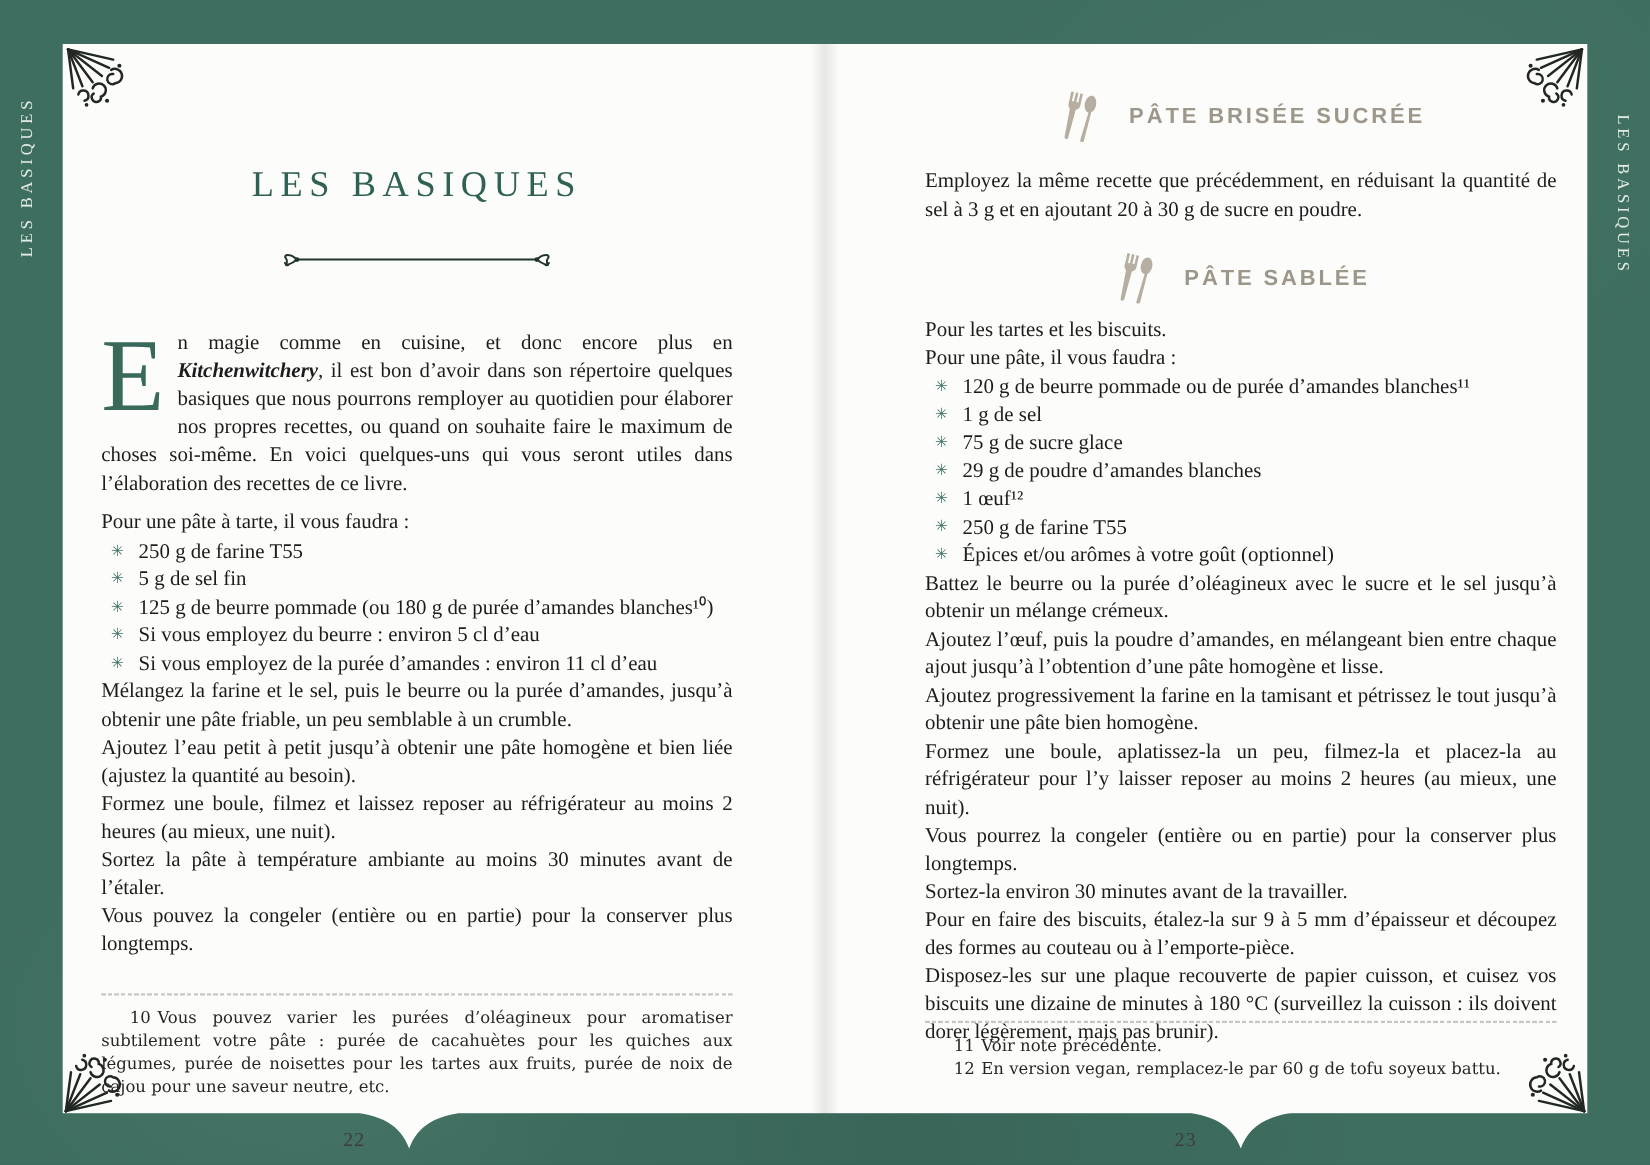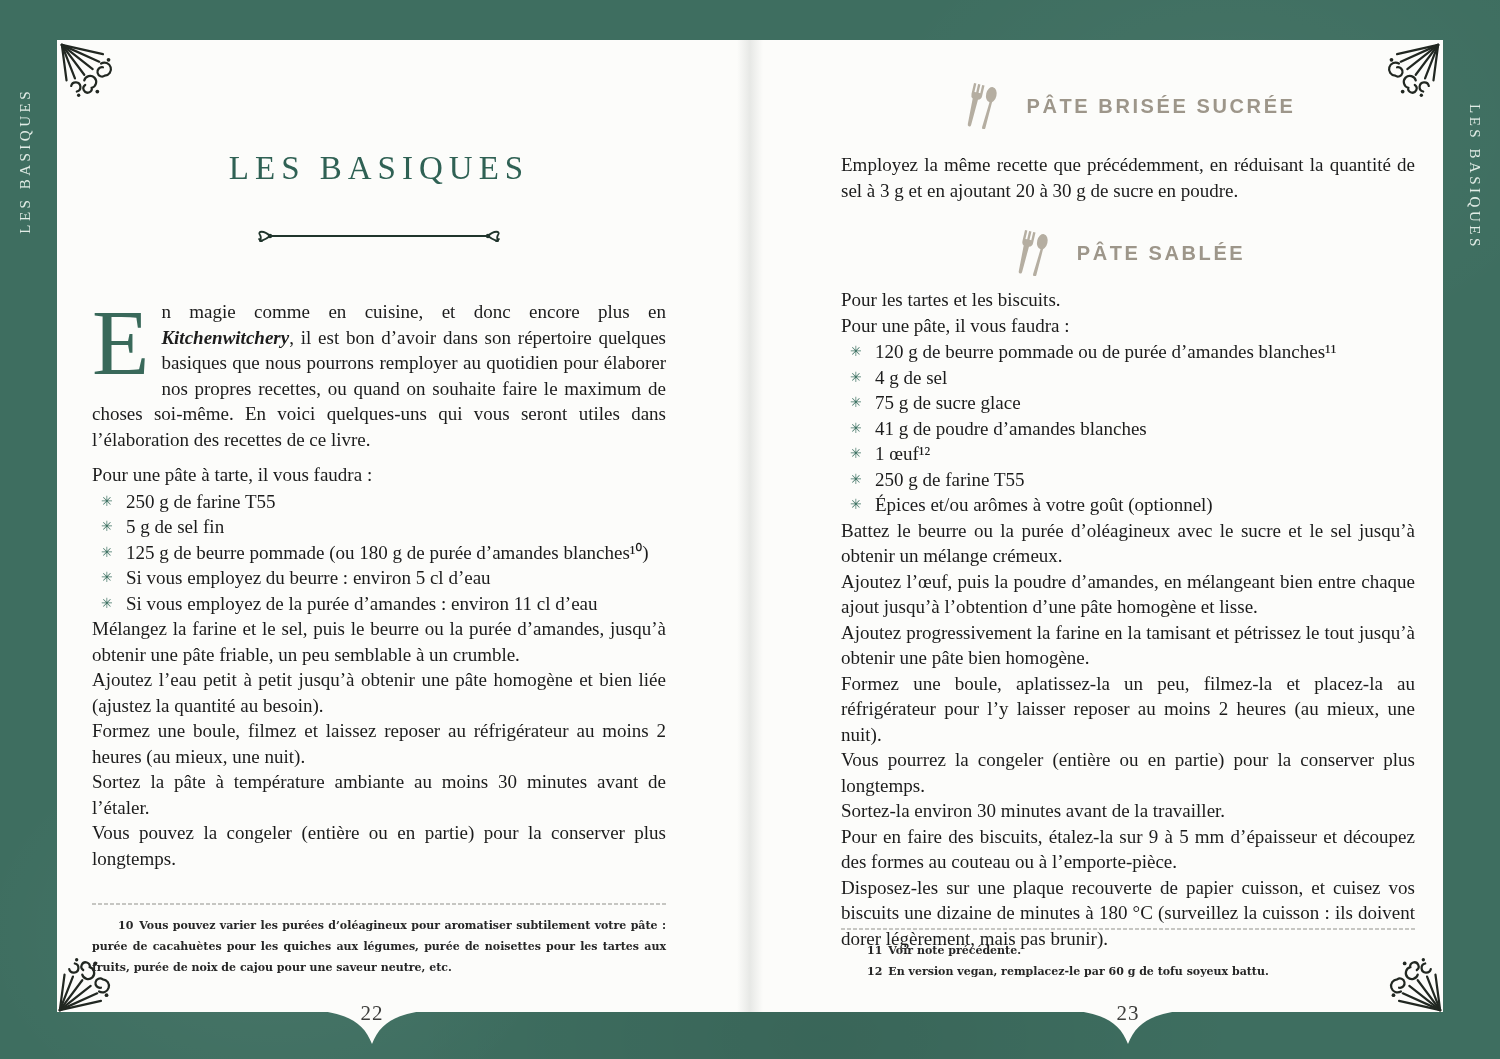--- a/index.html
+++ b/index.html
@@ -19,22 +19,22 @@
   }
   .gutter{
     position:absolute;left:50%;top:0;width:26px;height:100%;
     transform:translateX(-50%);
     background:linear-gradient(90deg,transparent,rgba(90,100,95,0.13) 50%,transparent);
   }
   
   .page-tab{position:absolute;top:1010px;width:120px;height:36px;}
   .page-tab svg{display:block;}
   .pagenum{
-    position:absolute;top:1001px;width:120px;text-align:center;
-    font-size:21px;color:#3d3d3b;letter-spacing:1px;
+    position:absolute;top:1026px;width:120px;text-align:left;
+    font-size:18px;color:#3d3d3b;letter-spacing:1px;
   }
   
   .side-label{
     position:absolute;color:rgba(238,245,240,0.93);
     font-size:15px;letter-spacing:3.5px;writing-mode:vertical-rl;
     font-family:"Liberation Serif",serif;
   }
   .side-label.left{left:17px;top:88px;transform:rotate(180deg);}
   .side-label.right{right:17px;top:104px;}
   
@@ -84,22 +84,22 @@
   .ing .itext{flex:1;}
   
   .footnotes{position:absolute;width:574px;}
   .footnotes.fl{left:92px;top:903px;}
   .footnotes.fr{left:841px;top:928px;}
   .fn-rule{
     height:2px;margin-bottom:10px;
     background:repeating-linear-gradient(90deg,#c6c6c2 0 4px,transparent 4px 6px);
   }
   .note{
-    font-family:"DejaVu Serif",serif;font-size:11px;line-height:21px;
-    text-align:justify;text-indent:26px;color:#262626;font-weight:bold;
+    font-family:"DejaVu Serif",serif;font-size:15px;line-height:21px;
+    text-align:justify;text-indent:26px;color:#262626;
   }
   .note .fn-num{margin-right:6px;}
 </style>
 </head>
 <body>
 
 <svg width="0" height="0" style="position:absolute">
   <defs>
     <symbol id="cutlery" viewBox="0 0 40 46">
       <g fill="#b5aea1" transform="rotate(13 20 23)">
@@ -241,29 +241,29 @@
     <p class="body-text" style="margin-top:10px">Pour les tartes et les biscuits.</p>
     <p class="body-text">Pour une pâte, il vous faudra :</p>
 
     <ul class="ing body-text">
       <li>
           <span class="bullet">✳</span>
           <span class="itext">120 g de beurre pommade ou de purée d’amandes blanches¹¹</span>
         </li>
       <li>
           <span class="bullet">✳</span>
-          <span class="itext">4 g de sel</span>
+          <span class="itext">1 g de sel</span>
         </li>
       <li>
           <span class="bullet">✳</span>
           <span class="itext">75 g de sucre glace</span>
         </li>
       <li>
           <span class="bullet">✳</span>
-          <span class="itext">41 g de poudre d’amandes blanches</span>
+          <span class="itext">29 g de poudre d’amandes blanches</span>
         </li>
       <li>
           <span class="bullet">✳</span>
           <span class="itext">1 œuf¹²</span>
         </li>
       <li>
           <span class="bullet">✳</span>
           <span class="itext">250 g de farine T55</span>
         </li>
       <li>

